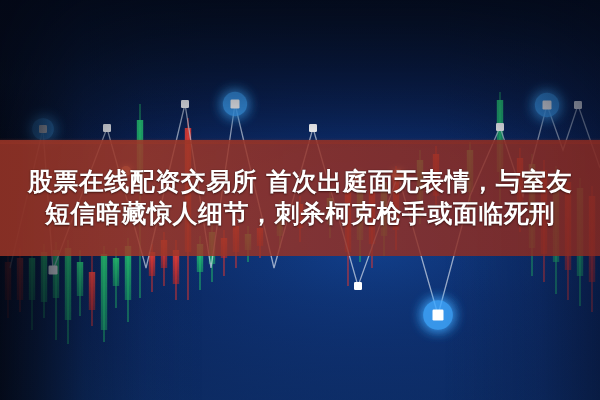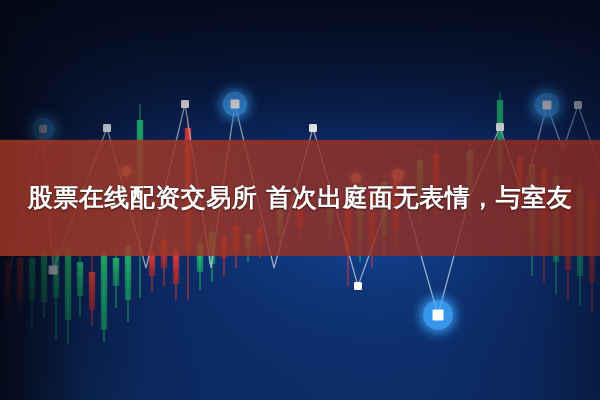--- a/index.html
+++ b/index.html
@@ -227,15 +227,16 @@
 
   <div class="bg-left-dark"></div>
   <div class="bg-right-dark"></div>
   <div class="bg-top-dark"></div>
 
   <div class="banner-fade-top"></div>
   <div class="banner"></div>
 
   <div class="headline">
     <div class="line">股票在线配资交易所 首次出庭面无表情，与室友</div>
+    <div class="line">短信暗藏惊人细节，刺杀柯克枪手或面临死刑</div>
   </div>
 
 </div>
 
 </body></html>

